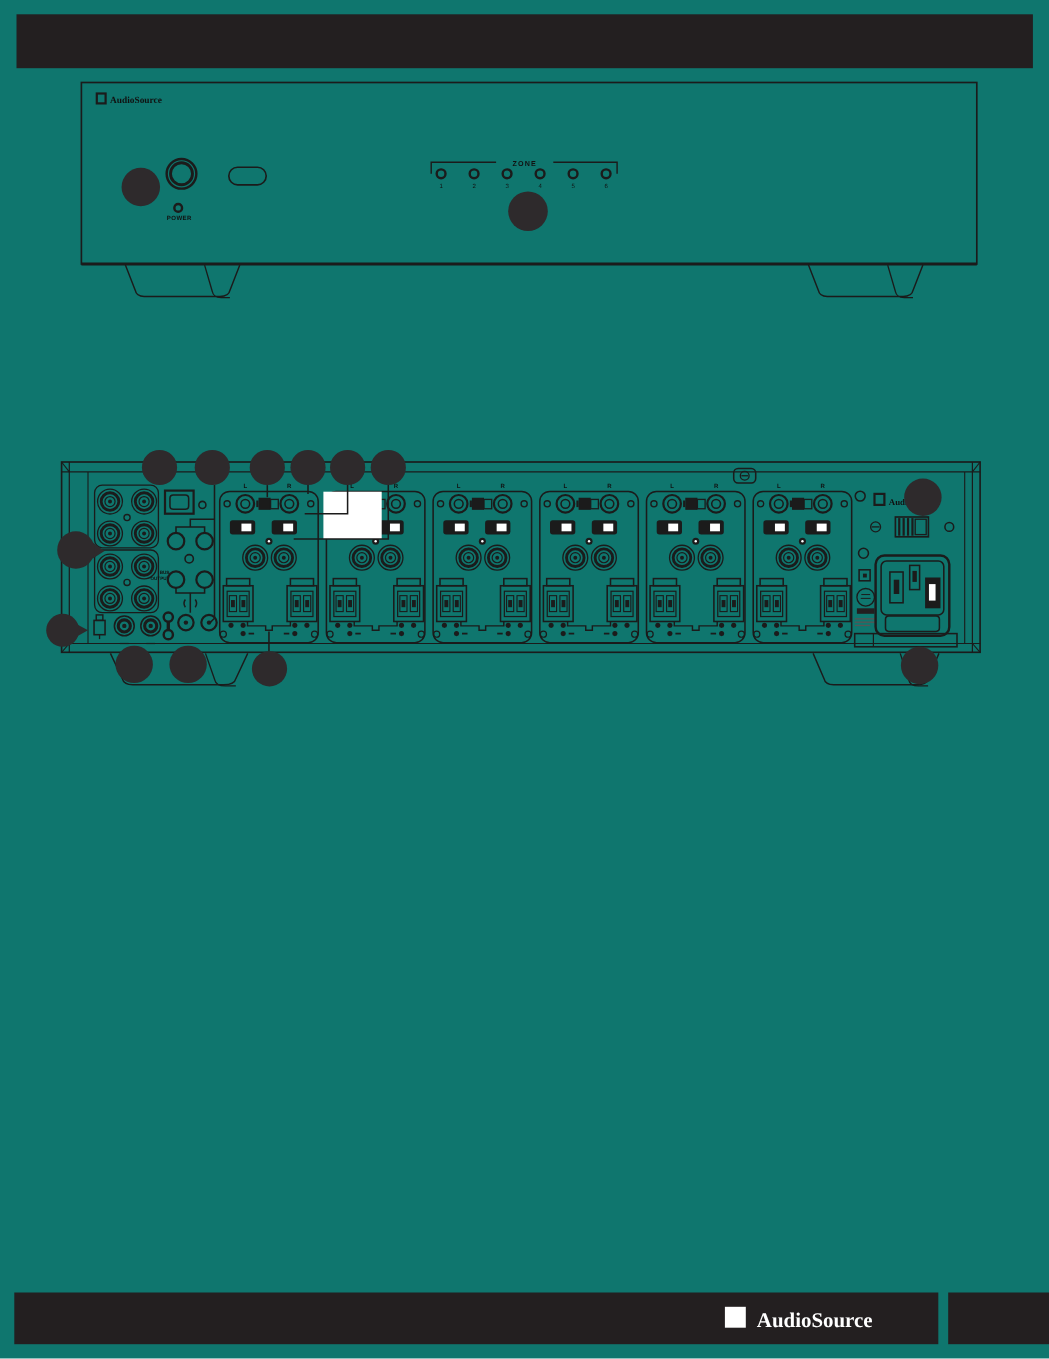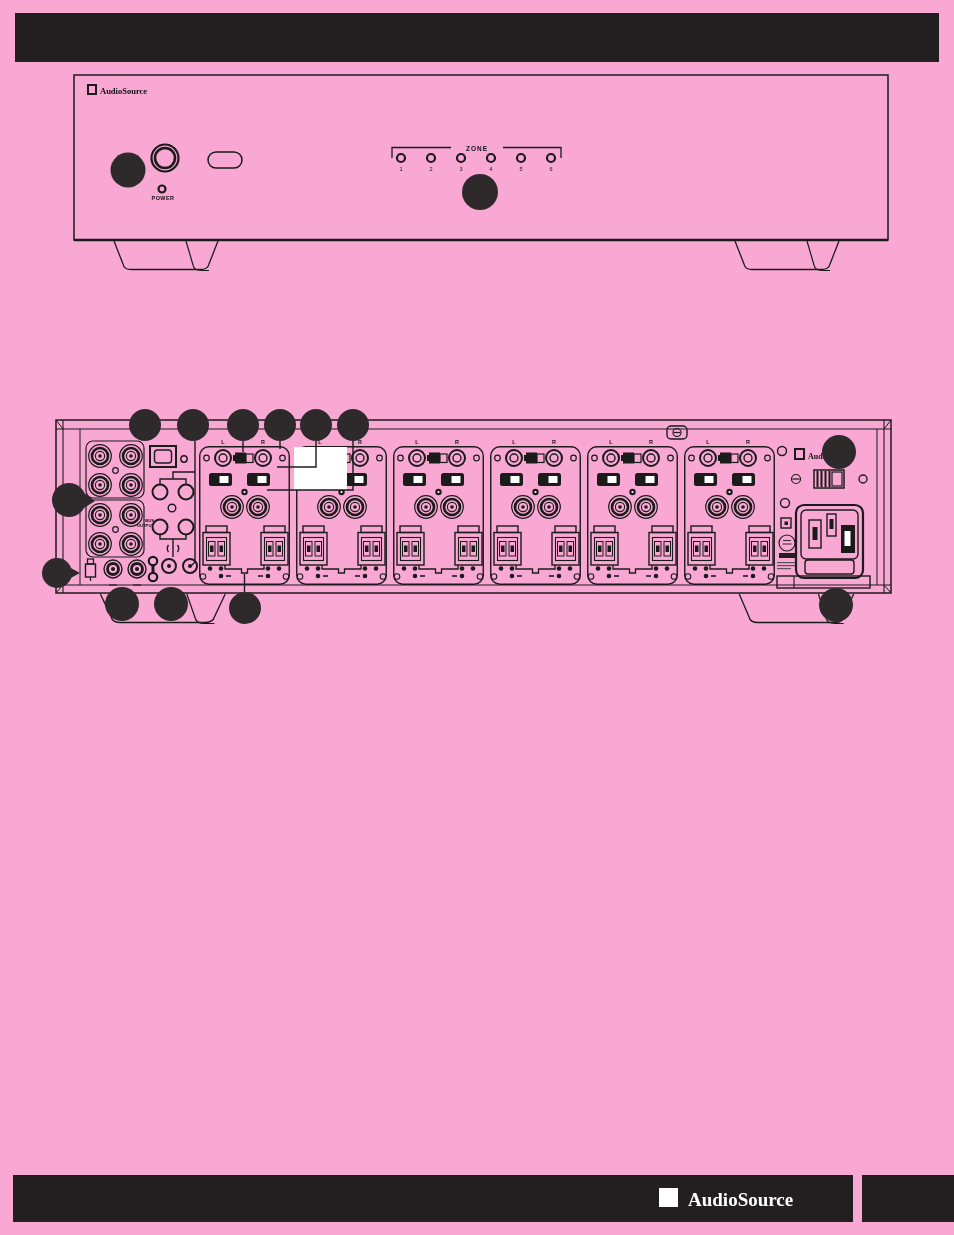--- a/index.html
+++ b/index.html
@@ -1,16 +1,16 @@
 <!DOCTYPE html>
 <html><head>
 <meta charset="utf-8">
 <style>
   html,body{margin:0;padding:0;background:#fff;}
-  .page{position:relative;width:954px;height:1235px;background:#f9a8d4;overflow:hidden;
+  .page{position:relative;width:954px;height:1235px;background:#0f766e;overflow:hidden;
         font-family:"Liberation Sans",sans-serif;}
   svg{display:block;}
   .ink{stroke:#1b1b1b;fill:none;}
   .fillink{fill:#1b1b1b;stroke:none;}
   .bar{fill:#231f20;stroke:none;}
   .callout{fill:#2e2a2c;stroke:none;}
   .white{fill:#ffffff;stroke:none;}
   .t-sans{font-family:"Liberation Sans",sans-serif;fill:#111;}
   .t-serif{font-family:"Liberation Serif",serif;font-weight:bold;fill:#111;}
   .t-wserif{font-family:"Liberation Serif",serif;font-weight:bold;fill:#ffffff;}

